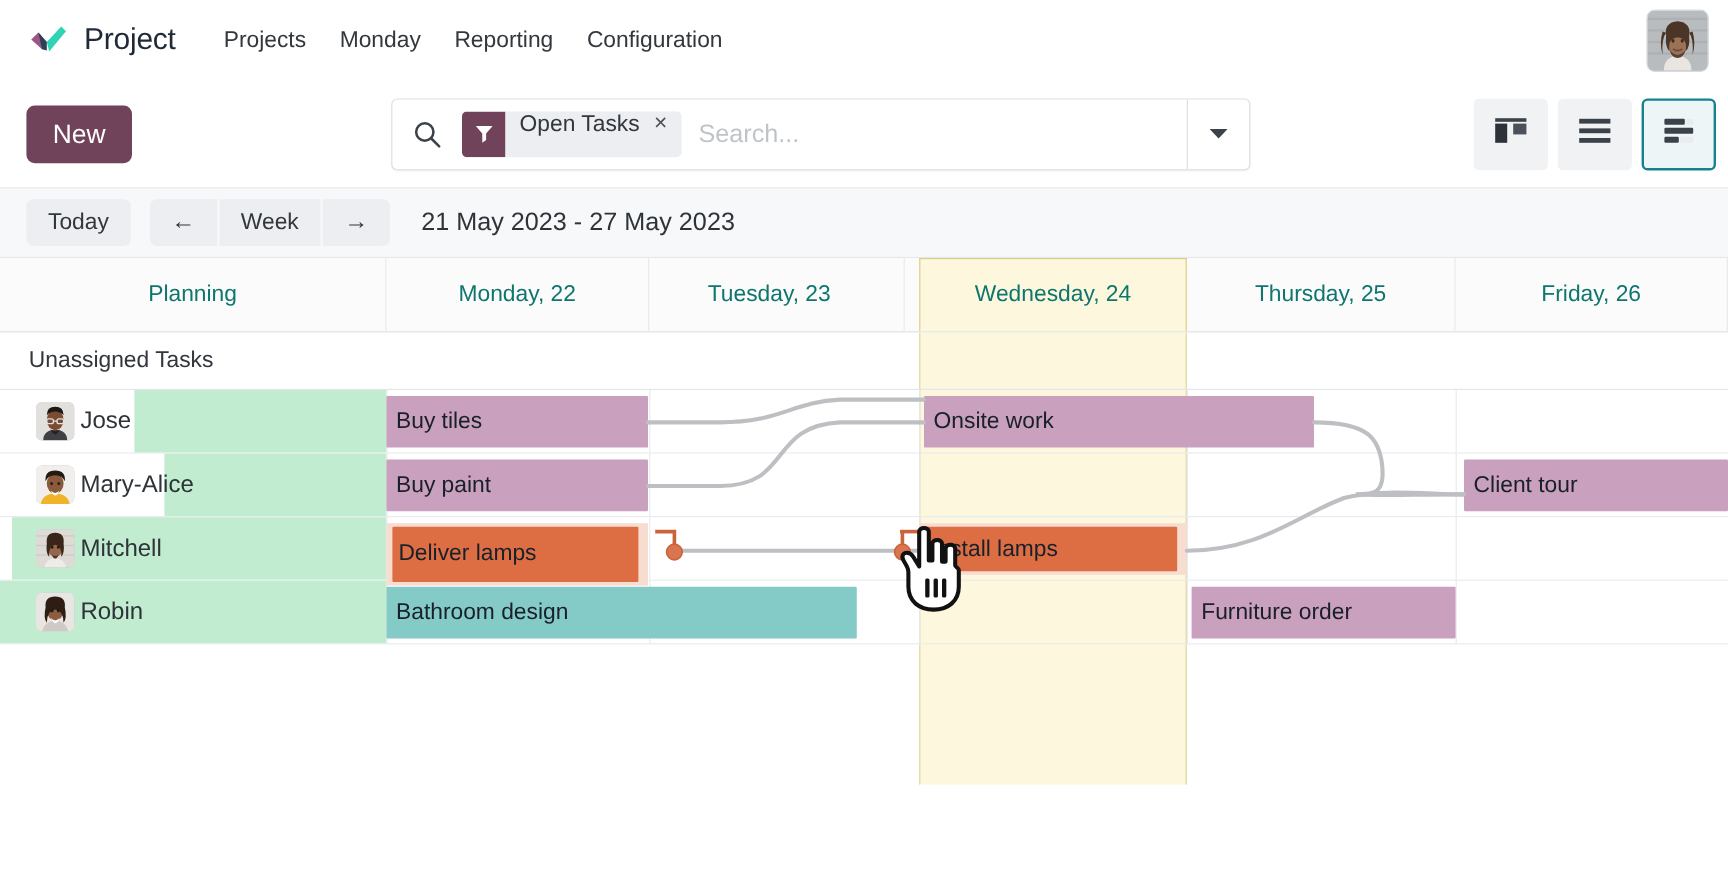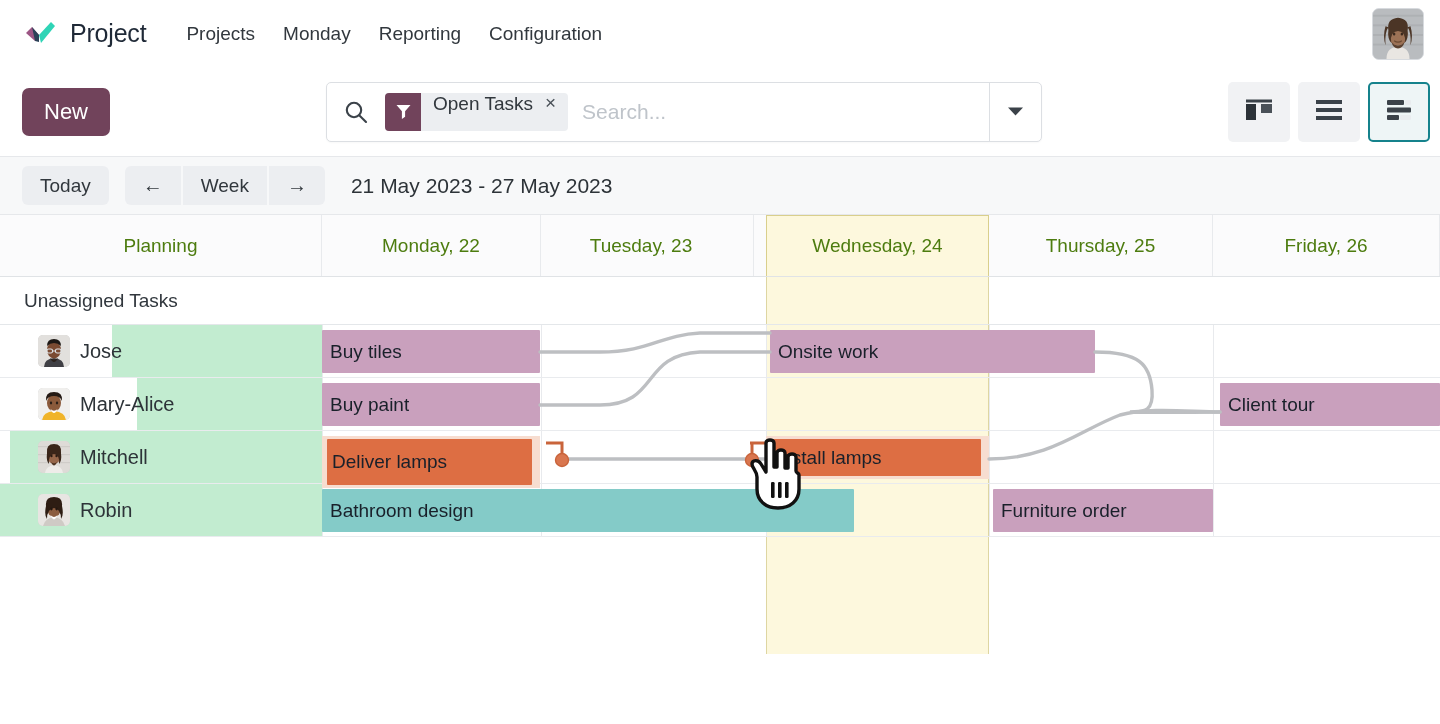--- a/index.html
+++ b/index.html
@@ -215,21 +215,21 @@
     border-bottom: 1px solid #e0e3e6;
     background: #fbfbfc;
   }
   .colhead {
     position: absolute;
     top: 0; bottom: 0;
     display: flex;
     align-items: center;
     justify-content: center;
     font-size: 19px;
-    color: #4d7c0f;
+    color: #0f766e;
     border-right: 1px solid #e8eaed;
     white-space: nowrap;
   }
   .colhead.today {
     background: #fdf8dd;
     border-left: 1px solid #d9cf8c;
     border-right: 1px solid #d9cf8c;
     border-top: 1px solid #d9cf8c;
   }
   
@@ -266,24 +266,24 @@
     border-bottom: 1px solid #e9ebee;
   }
   .drop-hl {
     position: absolute;
     top: 0; bottom: 0;
     background: #c2ecd0;
     z-index: 0;
   }
   .rowlabel {
     position: absolute;
-    left: 16px; top: 0; bottom: 0;
-    display: flex;
-    align-items: center;
-    gap: 10px;
+    left: 8px; top: 0; bottom: 0;
+    display: flex;
+    align-items: center;
+    gap: 5px;
     padding-left: 22px;
     z-index: 3;
   }
   .rowlabel .ravatar {
     width: 32px; height: 32px;
     border-radius: 5px;
     overflow: hidden;
     background: #ccc;
     flex: 0 0 32px;
   }
@@ -597,21 +597,21 @@
             <path d="M5 32 q2-8 11-9 q9 1 11 9 z" fill="#cfcac5"></path>
             <ellipse cx="16" cy="15" rx="6.8" ry="8.3" fill="#8b5d40"></ellipse>
             <path d="M8 12 q-1-9 8-9 q9 0 8 9 q2 9 -1 13 q0-10 -7-11 q-7 1 -7 11 q-3-4 -1-13z" fill="#2e1d13"></path>
             <ellipse cx="13.4" cy="15" rx="1.2" ry="1.4" fill="#241710"></ellipse>
             <ellipse cx="18.6" cy="15" rx="1.2" ry="1.4" fill="#241710"></ellipse>
             <path d="M12.4 21 q3.6 4 7.2 0 q-1.8 4.4 -3.6 4.4 q-1.8 0 -3.6-4.4z" fill="#ffffff"></path>
           </svg>
         </span>
         <span class="rname">Robin</span>
       </div>
-      <div class="task teal" style="left:322px; top:5px; width:532px; height:43px;">
+      <div class="task teal" style="left:322px; top:5px; width:392px; height:43px;">
         <span class="bar"></span>
         <span class="tlabel">Bathroom design</span>
       </div>
       <div class="task pink" style="left:993px; top:5px; width:220px; height:43px;">
         <span class="bar"></span>
         <span class="tlabel">Furniture order</span>
       </div>
     </div>
   </div>
 

